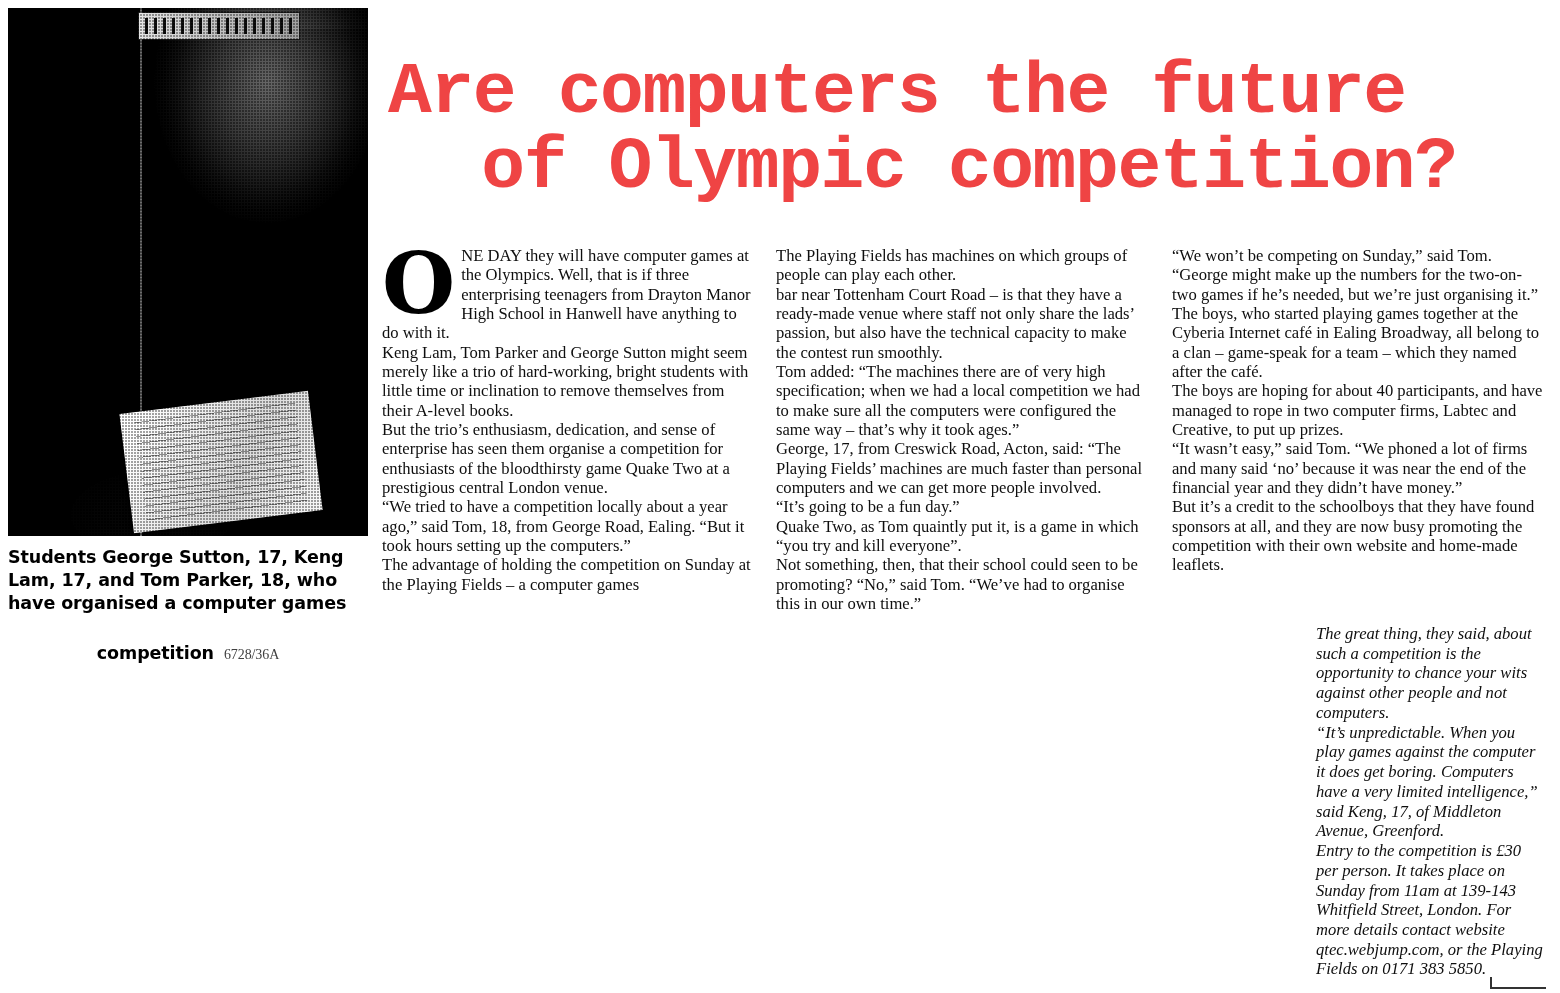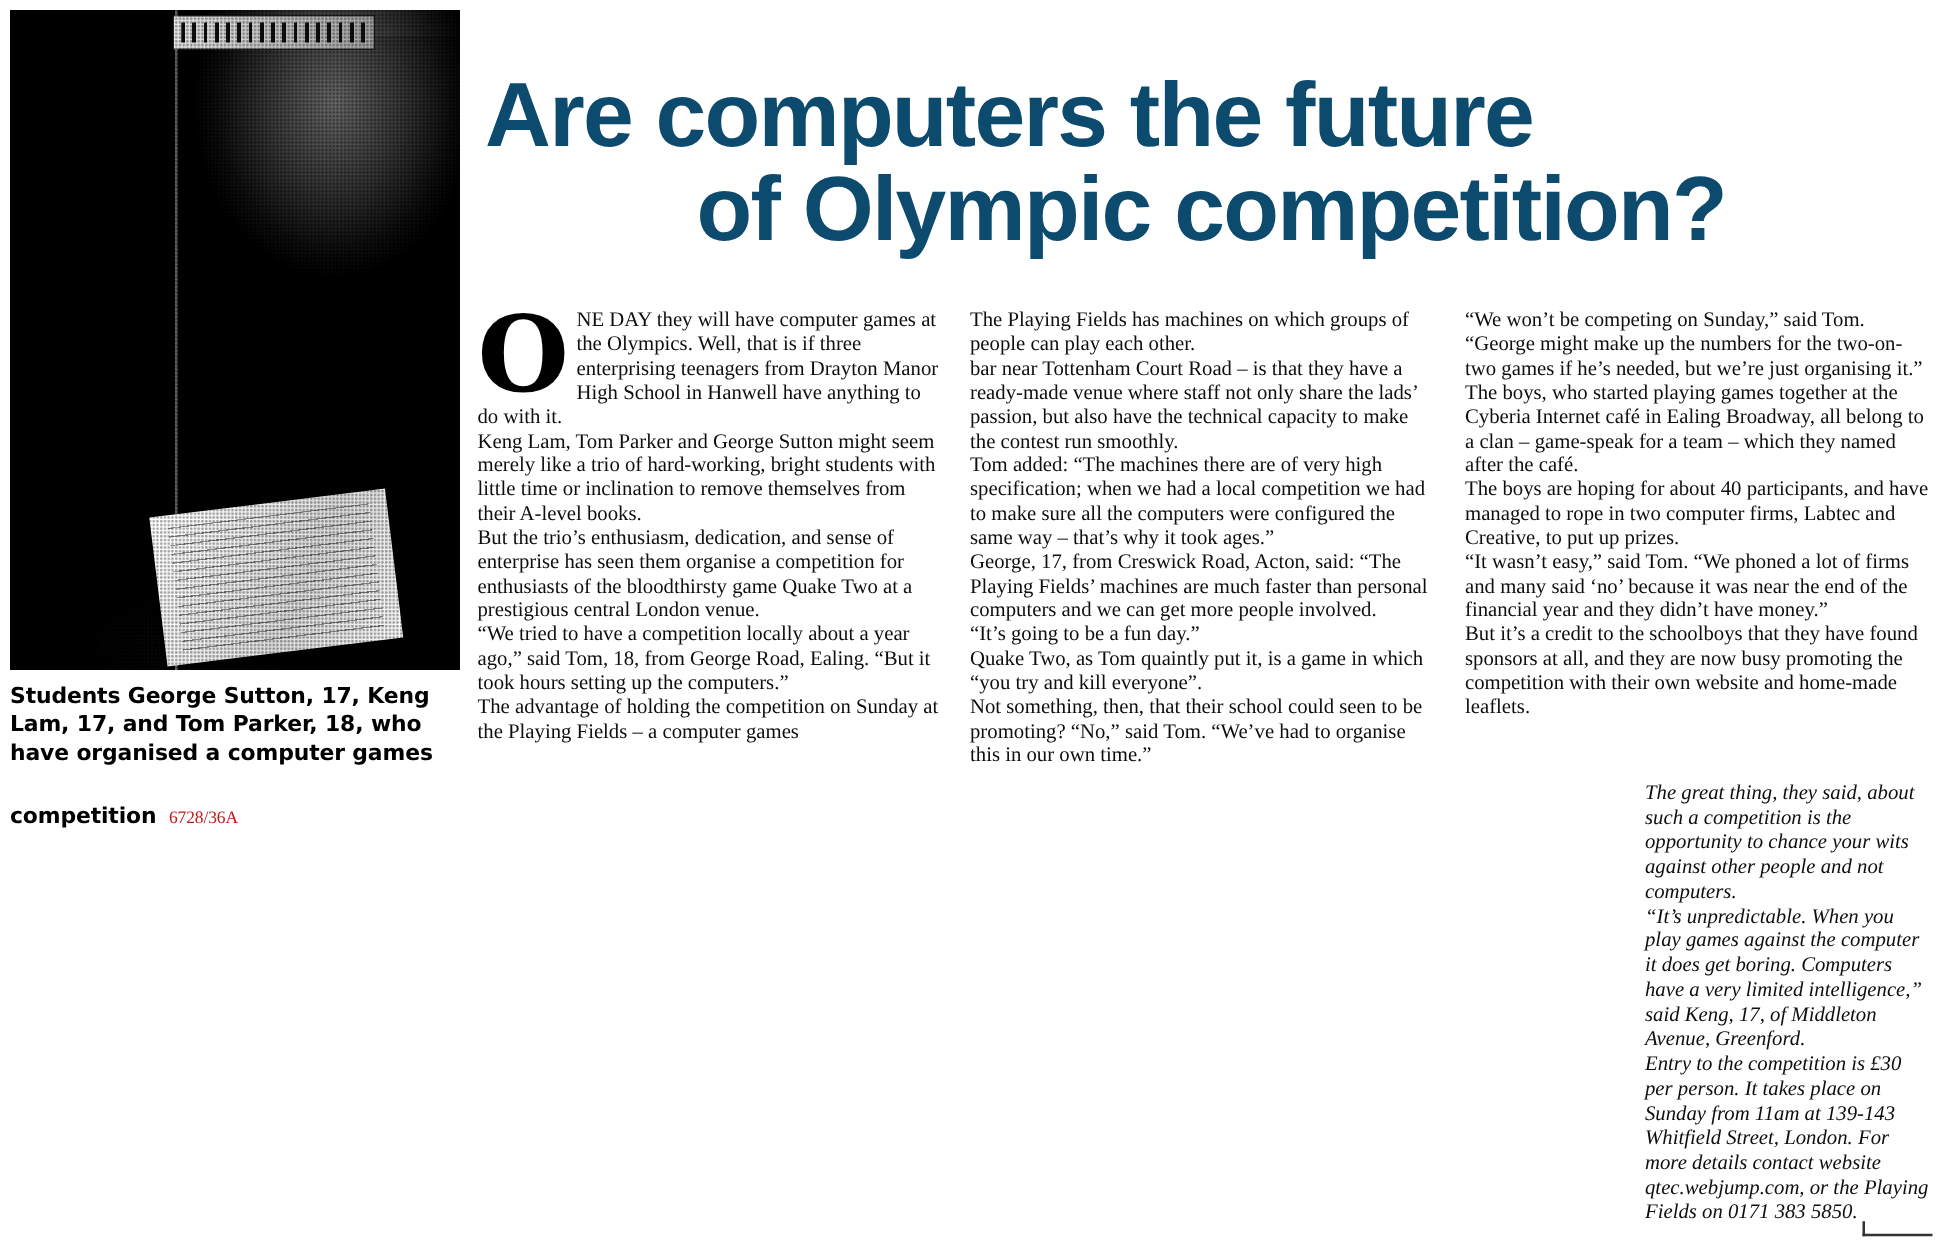--- a/index.html
+++ b/index.html
@@ -94,44 +94,44 @@
     font-family: "DejaVu Sans", sans-serif;
     font-weight: bold;
     font-size: 17.5px;
     line-height: 1.30;
     color: #000;
     letter-spacing: -0.1px;
   }
   #caption-row {
     display: flex;
     align-items: baseline;
-    justify-content: flex-start;
+    justify-content: center;
     gap: 10px;
   }
   #caption-last { white-space: nowrap; }
   #photo-ref {
     font-family: "Liberation Serif", serif;
     font-weight: normal;
     font-size: 14px;
-    color: #b91c1c;
+    color: #404040;
     margin-top: 32px;
   }
 
   
   #headline {
     position: absolute;
     left: 388px;
     top: 6px;
     width: 1162px;
-    font-family: Liberation Sans, sans-serif;
+    font-family: Liberation Mono, monospace;
     font-weight: bold;
     font-size: 73px;
     line-height: 1.03;
     letter-spacing: -1.4px;
-    color: #0c4a6e;
+    color: #ef4444;
   }
   #headline .l2 { display: block; text-align: center; }
 
   
   .col {
     position: absolute;
     top: 246px;
     font-family: "Liberation Serif", serif;
     font-size: 16.6px;
     line-height: 1.165;

